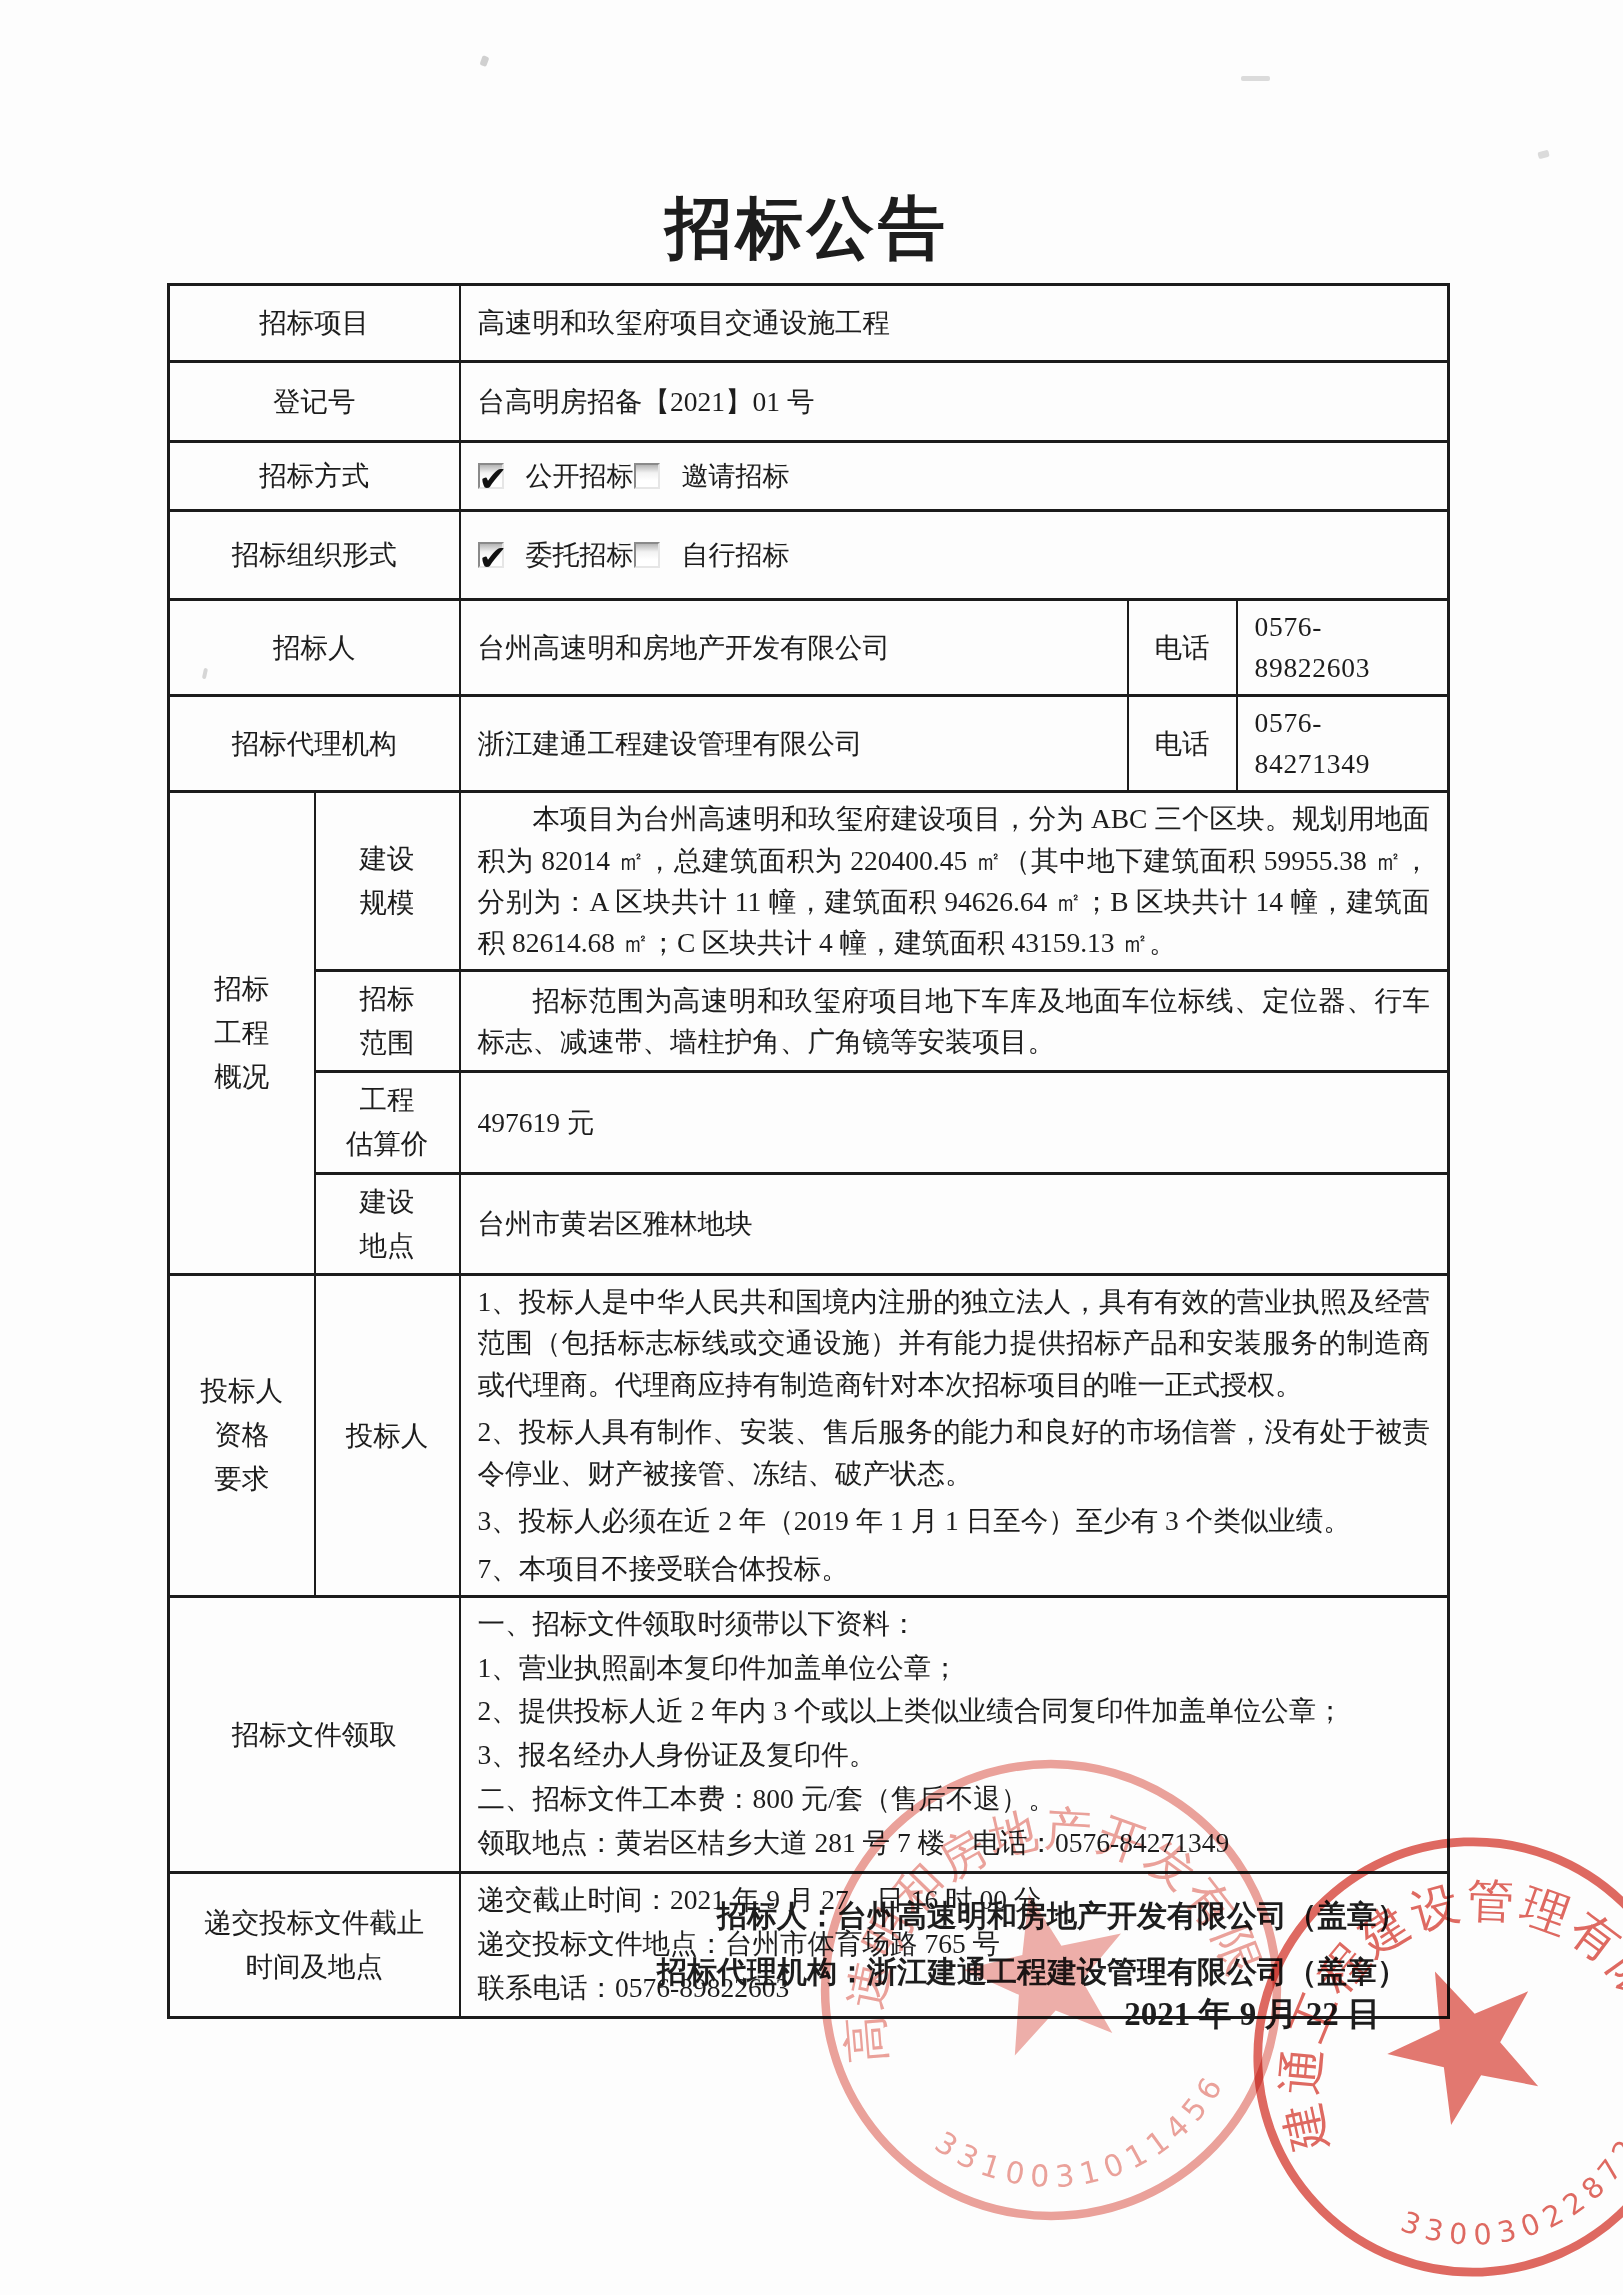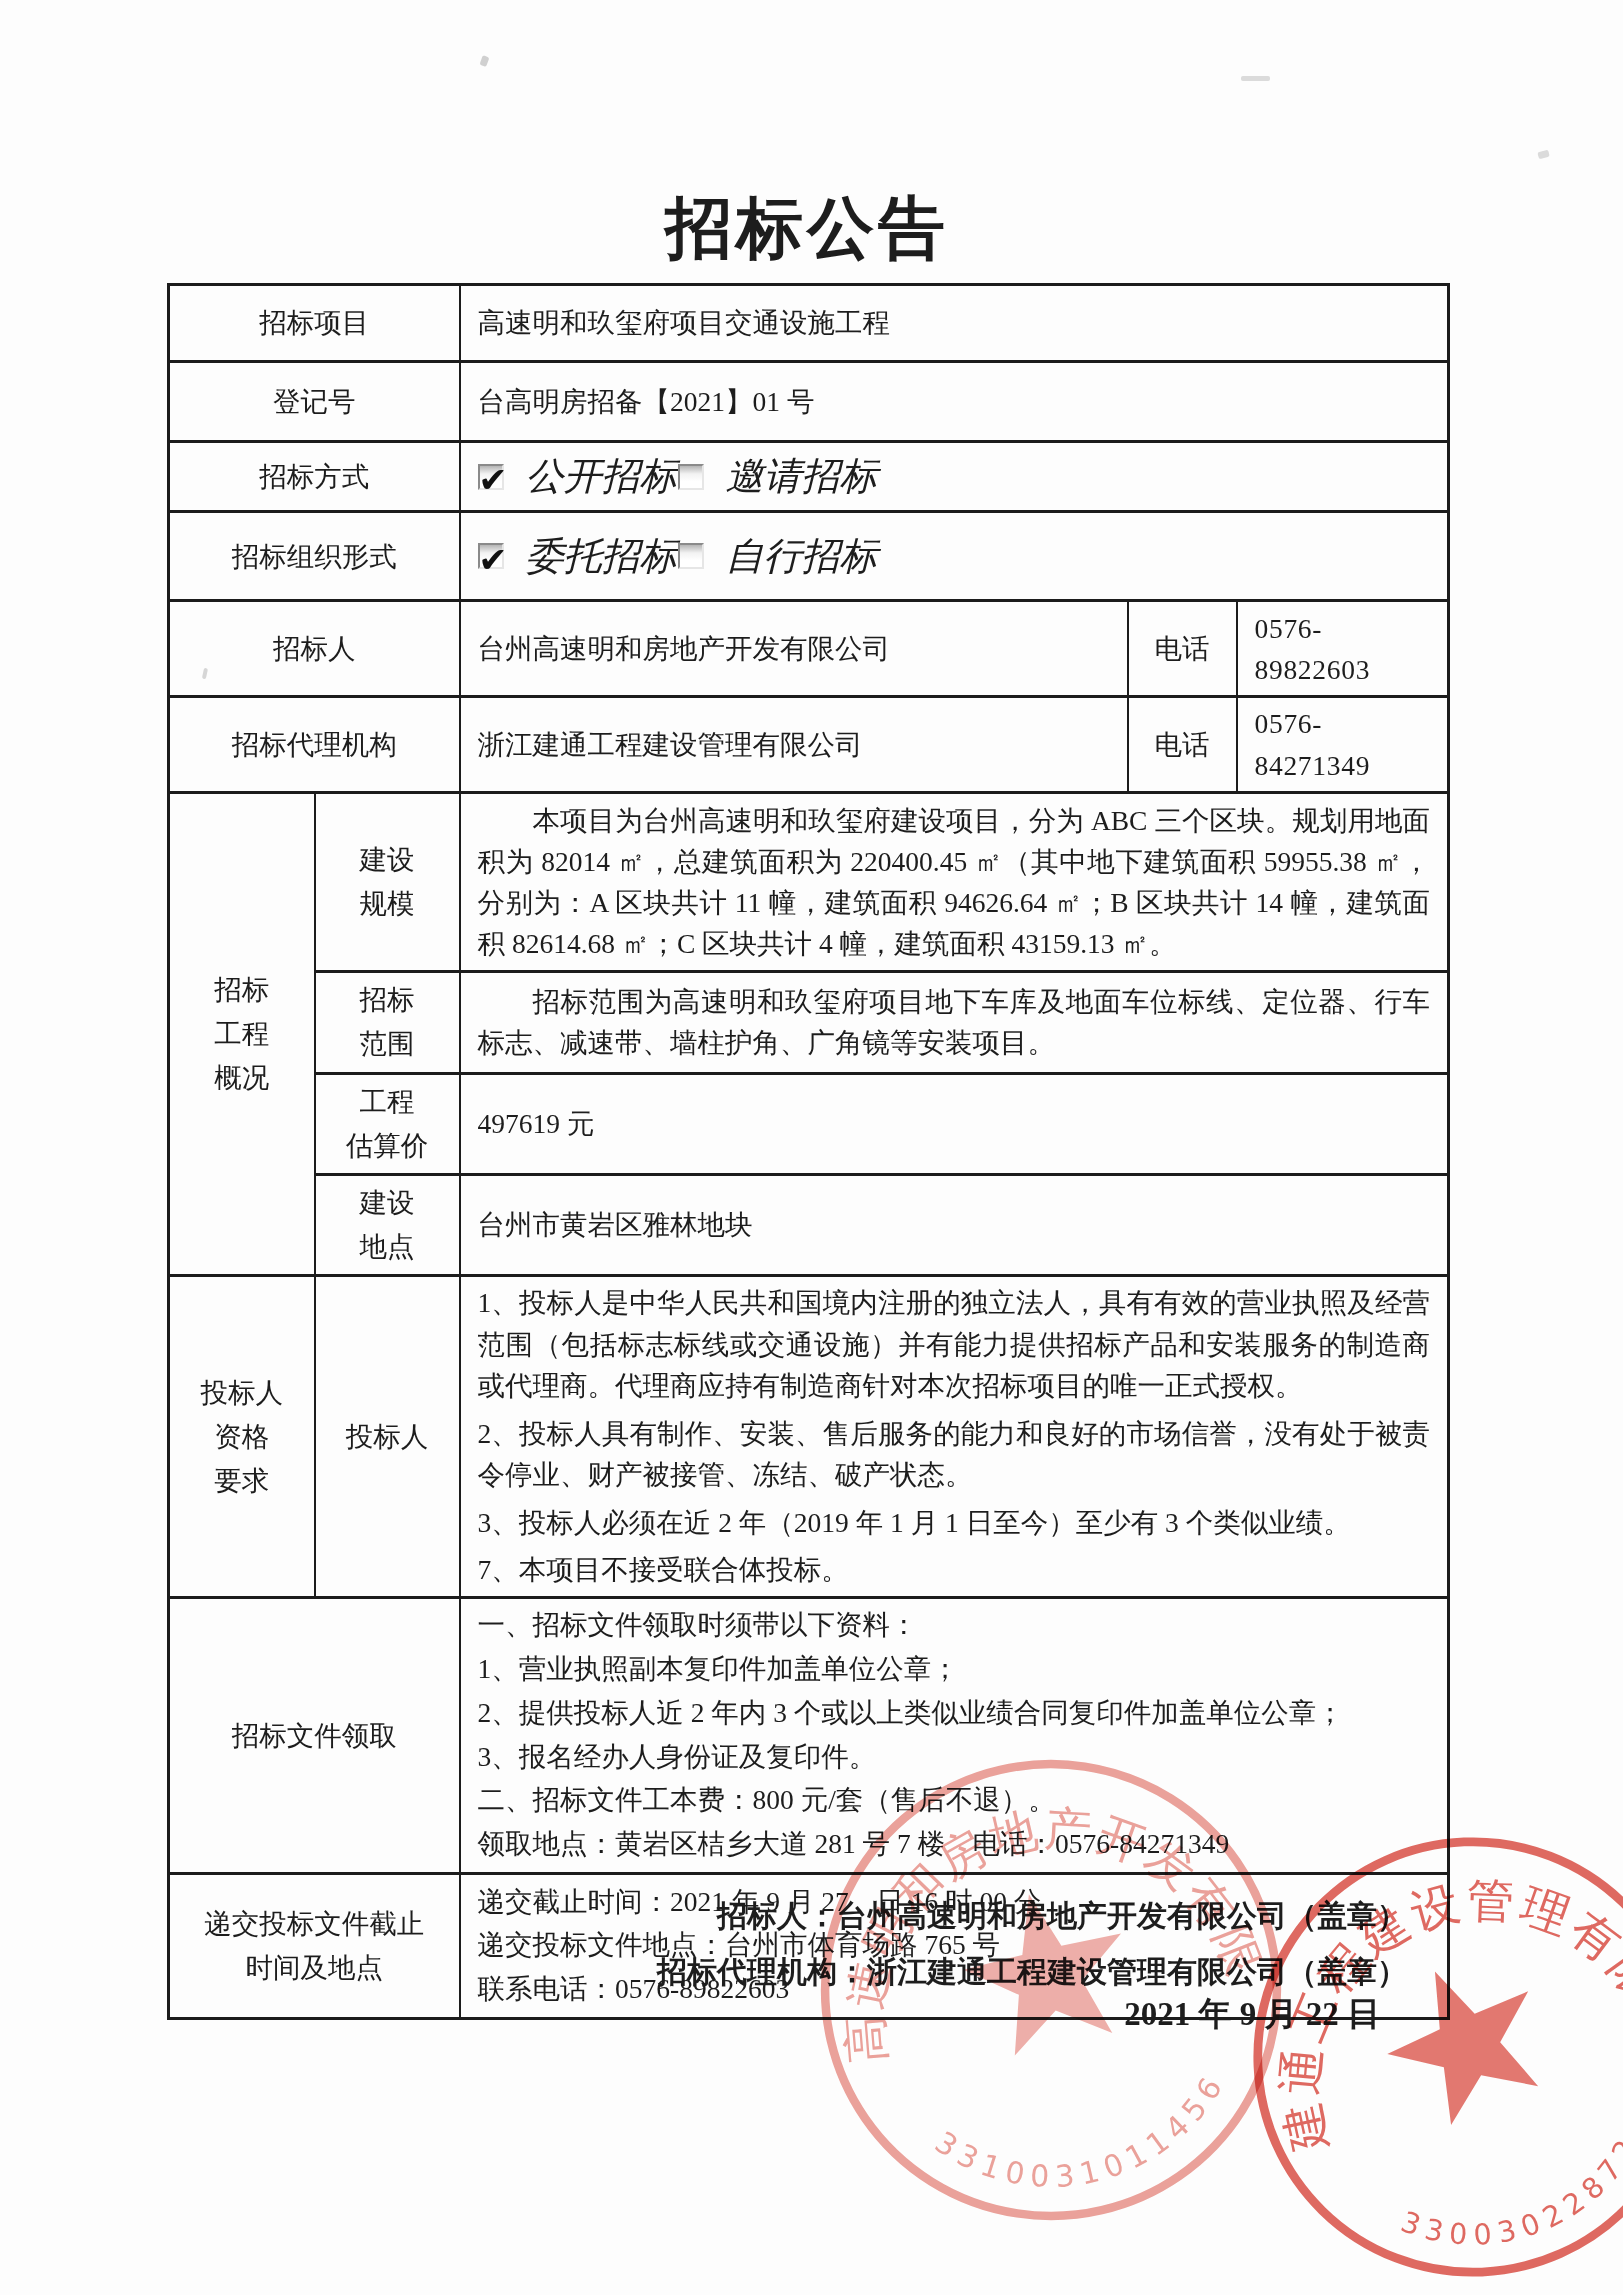--- a/index.html
+++ b/index.html
@@ -41,21 +41,21 @@
     border:2.6px solid;border-color:#8a8a8a #e6e6e6 #e6e6e6 #8a8a8a;
     background:linear-gradient(#b5b5b5,#f2f2f2 36%,#ffffff 70%);
     box-sizing:border-box;
   }
   .checkbox .mark{
     display:none;position:absolute;left:-1.3px;top:-11.8px;
     font-size:35px;font-weight:bold;color:#111;
     font-family:"DejaVu Sans",sans-serif;
   }
   .checkbox.checked .mark{display:block;}
-  .optlabel{font-size:38px;font-style:italic;}
+  .optlabel{font-size:27px;}
   .footer-line{position:absolute;font-weight:bold;white-space:nowrap;}
   .f1{right:216px;top:1896px;font-size:30px;}
   .f2{right:216px;top:1952px;font-size:30px;}
   .fdate{right:243px;top:1992px;font-size:33px;}
   .stamp{
     position:absolute;pointer-events:none;mix-blend-mode:multiply;
   }
   .stamp-left{left:776px;top:1715px;width:550px;height:550px;
     color:#e0695d;opacity:.62;transform:rotate(-13deg);}
   .stamp-right{left:1211px;top:1795px;width:524px;height:524px;

